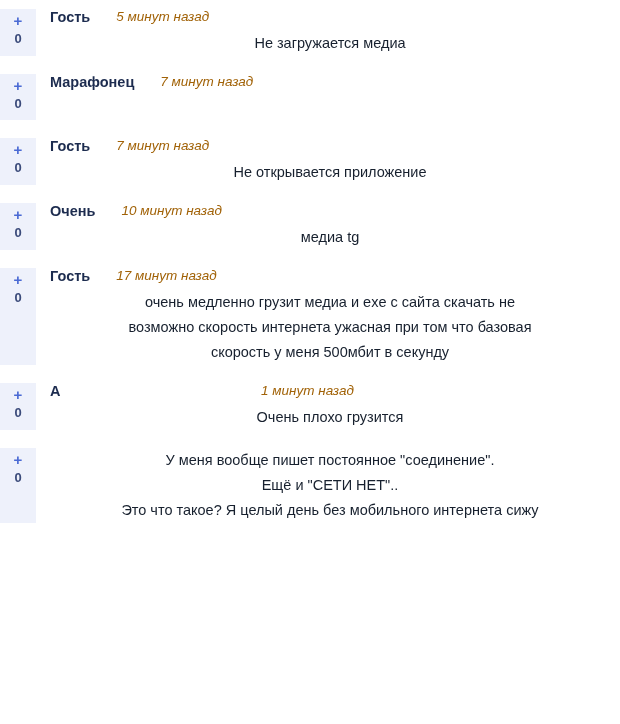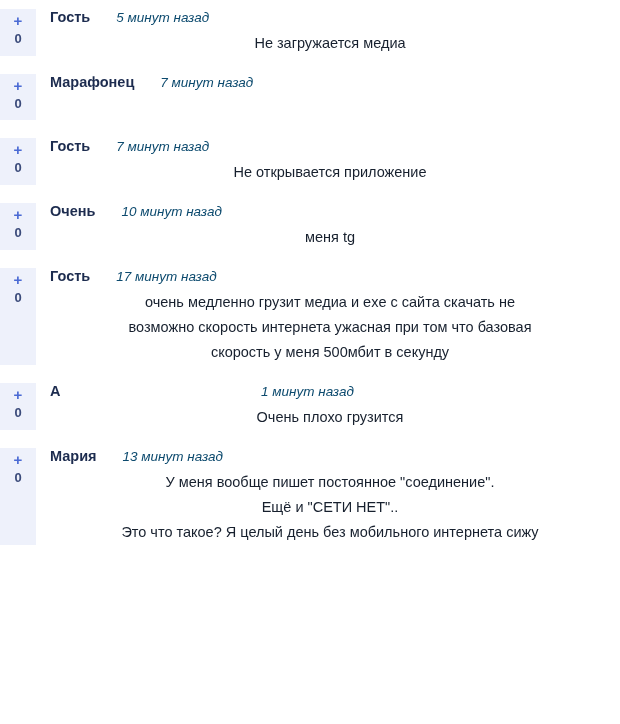--- a/index.html
+++ b/index.html
@@ -48,33 +48,33 @@
     font-size: 13px;
     line-height: 20px;
     font-weight: bold;
   }
   .body {
     flex: 1;
     padding-right: 10px;
   }
   .meta {
     display: flex;
-    align-items: center;
+    align-items: flex-start;
     margin-bottom: 6px;
   }
   .author {
     font-size: 14.5px;
     font-weight: bold;
     color: #1d2c4f;
     min-width: 0;
   }
   .time {
     font-size: 13.5px;
     font-style: italic;
-    color: #0c4a6e;
+    color: #a16207;
     margin-left: 26px;
     white-space: nowrap;
   }
   .author-a { width: 185px; }
   .text {
     font-size: 14.5px;
     color: #17202e;
     line-height: 25px;
     text-align: center;
   }
@@ -130,21 +130,21 @@
       <div class="vote">
         <div class="vote-up">+</div>
         <div class="vote-count">0</div>
       </div>
       <div class="body">
         <div class="meta">
           <span class="author">Очень</span>
           <span class="time">10 минут назад</span>
         </div>
         <div class="text">
-          <div>меня tg</div>
+          <div>медиа tg</div>
         </div>
       </div>
     </div>
     <div class="comment">
       <div class="vote">
         <div class="vote-up">+</div>
         <div class="vote-count">0</div>
       </div>
       <div class="body">
         <div class="meta">
@@ -172,24 +172,20 @@
           <div>Очень плохо грузится</div>
         </div>
       </div>
     </div>
     <div class="comment">
       <div class="vote">
         <div class="vote-up">+</div>
         <div class="vote-count">0</div>
       </div>
       <div class="body">
-        <div class="meta">
-          <span class="author">Мария</span>
-          <span class="time">13 минут назад</span>
-        </div>
         <div class="text">
           <div>У меня вообще пишет постоянное "соединение".</div>
           <div>Ещё и "СЕТИ НЕТ"..</div>
           <div>Это что такое? Я целый день без мобильного интернета сижу</div>
         </div>
       </div>
     </div>
   </div>
 
 </body></html>

